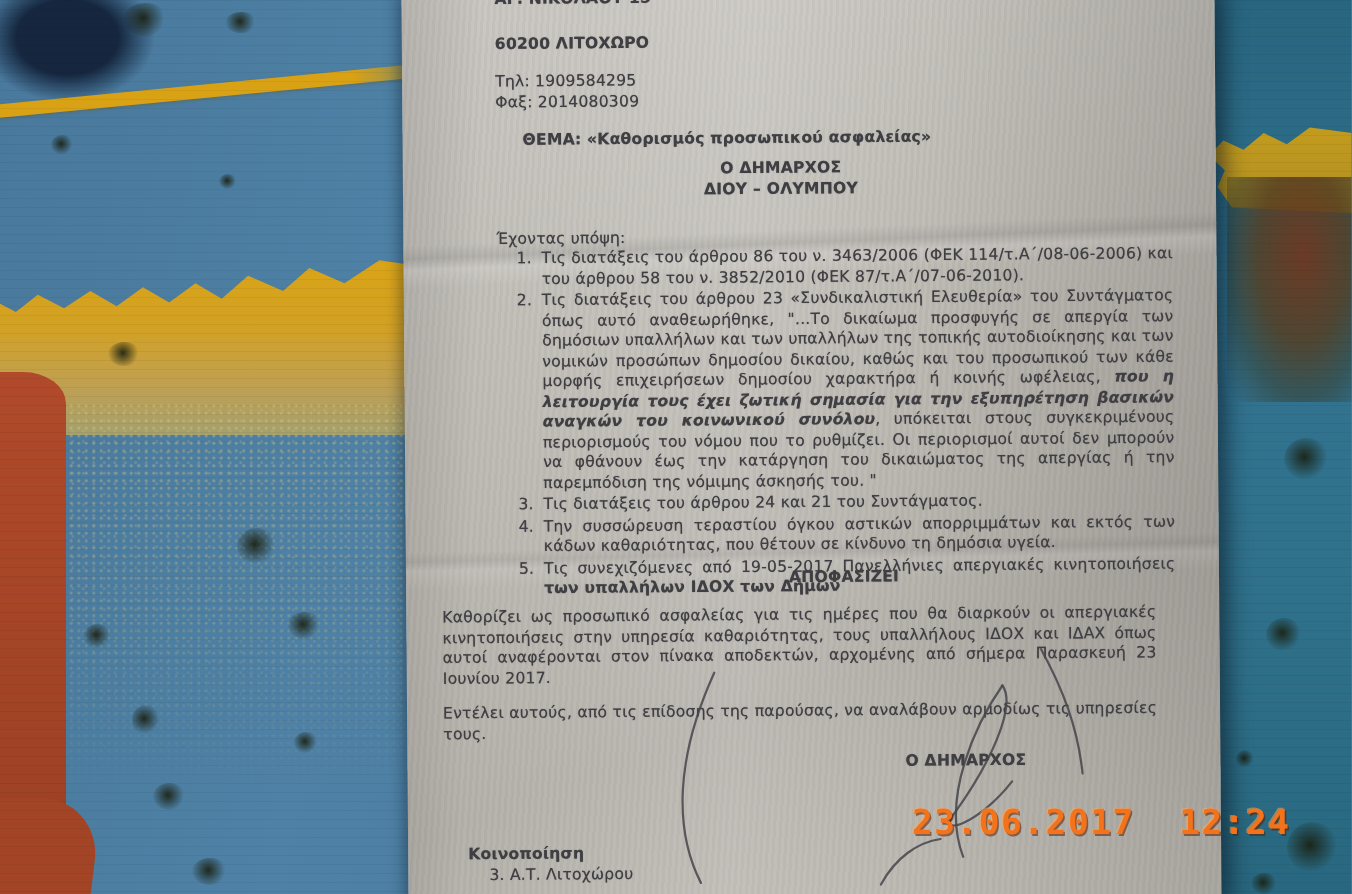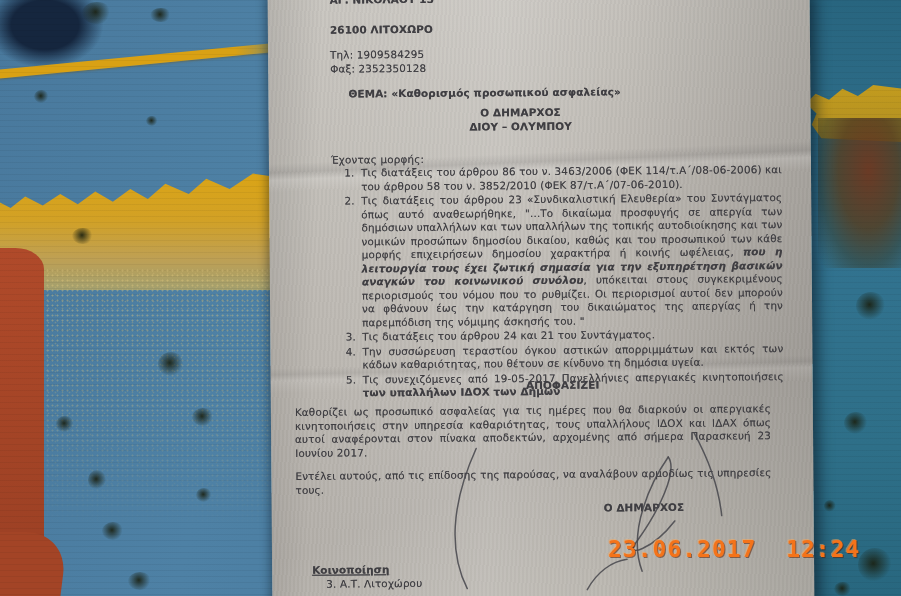--- a/index.html
+++ b/index.html
@@ -51,21 +51,21 @@
           linear-gradient(92deg,rgba(0,0,0,.10),transparent 10%,rgba(255,255,255,.12) 42%,transparent 62%,rgba(0,0,0,.12) 99%),
           repeating-linear-gradient(94deg,rgba(255,255,255,.03) 0 2px,rgba(0,0,0,.025) 2px 4px),
           linear-gradient(160deg,#cac7c1 0%,#bebab4 38%,#b4b0aa 70%,#c1beb7 100%);
         box-shadow:10px 2px 14px -4px rgba(5,15,25,.55),-7px 0 9px -4px rgba(5,15,25,.35);}
   .doc-text{position:absolute;color:#3f3e42;font-size:10.4px;line-height:13.5px;
         letter-spacing:.15px;text-shadow:0 0 .6px rgba(70,70,75,.7);}
   .b{font-weight:bold;}
   .bi{font-weight:bold;font-style:italic;}
   .center{text-align:center;}
   .just{text-align:justify;}
-  .underline{text-decoration:underline;}
+  .underline{}
   ol.cons{margin:0;padding:0 0 0 23px;}
   ol.cons li{margin:0 0 1px 0;padding-left:3px;}
   .sig-svg{position:absolute;left:165px;top:430px;}
   .sig-svg path{fill:none;stroke:#45454b;stroke-width:1.5;stroke-linecap:round;opacity:.85;}
 
   
   .timestamp{position:absolute;left:608px;top:536px;z-index:9;white-space:pre;
         font-family:"DejaVu Sans Mono","Liberation Mono",monospace;
         font-weight:bold;font-size:23px;letter-spacing:1px;color:#f4731a;
         text-shadow:1px 1px 0 rgba(90,30,0,.55),-1px -1px 0 rgba(255,170,90,.5);}
@@ -101,35 +101,35 @@
     <div class="blob" style="left:856px;top:292px;width:30px;height:28px"></div>
     <div class="blob" style="left:844px;top:412px;width:24px;height:22px"></div>
     <div class="blob" style="left:858px;top:548px;width:34px;height:34px"></div>
     <div class="blob" style="left:824px;top:500px;width:12px;height:12px"></div>
     <div class="blob" style="left:834px;top:582px;width:18px;height:14px"></div>
   </div>
 
   <div class="paper">
 
     <div class="doc-text b" style="left:62px;top:2px">ΑΓ. ΝΙΚΟΛΑΟΥ 15</div>
-    <div class="doc-text b" style="left:62px;top:32px">26100 ΛΙΤΟΧΩΡΟ</div>
+    <div class="doc-text b" style="left:62px;top:32px">60200 ΛΙΤΟΧΩΡΟ</div>
 
     <div class="doc-text" style="left:62px;top:57px">
       <div>Τηλ: 1909584295</div>
-      <div>Φαξ: 2352350128</div>
+      <div>Φαξ: 2014080309</div>
     </div>
 
     <div class="doc-text b" style="left:80px;top:96px">ΘΕΜΑ: «Καθορισμός προσωπικού ασφαλείας»</div>
 
     <div class="doc-text b center" style="left:0;top:116px;width:504px">
       <div>Ο ΔΗΜΑΡΧΟΣ</div>
       <div>ΔΙΟΥ – ΟΛΥΜΠΟΥ</div>
     </div>
 
-    <div class="doc-text" style="left:62px;top:162px">Έχοντας μορφής:</div>
+    <div class="doc-text" style="left:62px;top:162px">Έχοντας υπόψη:</div>
 
     <ol class="cons doc-text just" style="left:66px;top:175px;width:424px">
       <li><span>Τις διατάξεις του άρθρου 86 του ν. 3463/2006 (ΦΕΚ 114/τ.Α΄/08-06-2006) και του άρθρου 58 του ν. 3852/2010 (ΦΕΚ 87/τ.Α΄/07-06-2010).</span></li>
       <li><span>Τις διατάξεις του άρθρου 23 «Συνδικαλιστική Ελευθερία» του Συντάγματος όπως αυτό αναθεωρήθηκε, "...Το δικαίωμα προσφυγής σε απεργία των δημόσιων υπαλλήλων και των υπαλλήλων της τοπικής αυτοδιοίκησης και των νομικών προσώπων δημοσίου δικαίου, καθώς και του προσωπικού των κάθε μορφής επιχειρήσεων δημοσίου χαρακτήρα ή κοινής ωφέλειας, </span><span class="bi">που η λειτουργία τους έχει ζωτική σημασία για την εξυπηρέτηση βασικών αναγκών του κοινωνικού συνόλου</span><span>, υπόκειται στους συγκεκριμένους περιορισμούς του νόμου που το ρυθμίζει. Οι περιορισμοί αυτοί δεν μπορούν να φθάνουν έως την κατάργηση του δικαιώματος της απεργίας ή την παρεμπόδιση της νόμιμης άσκησής του. "</span></li>
       <li><span>Τις διατάξεις του άρθρου 24 και 21 του Συντάγματος.</span></li>
       <li><span>Την συσσώρευση τεραστίου όγκου αστικών απορριμμάτων και εκτός των κάδων καθαριότητας, που θέτουν σε κίνδυνο τη δημόσια υγεία.</span></li>
       <li><span>Τις συνεχιζόμενες από 19-05-2017 Πανελλήνιες απεργιακές κινητοποιήσεις </span><span class="b">των υπαλλήλων ΙΔΟΧ των Δήμων</span></li>
     </ol>
 
     <div class="doc-text b center" style="left:80px;top:389px;width:424px">ΑΠΟΦΑΣΙΖΕΙ</div>

